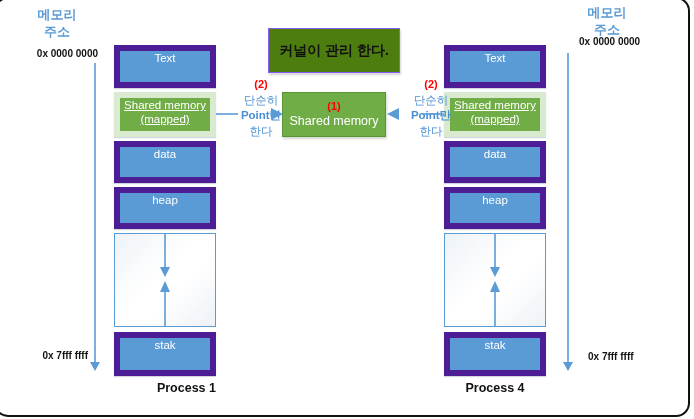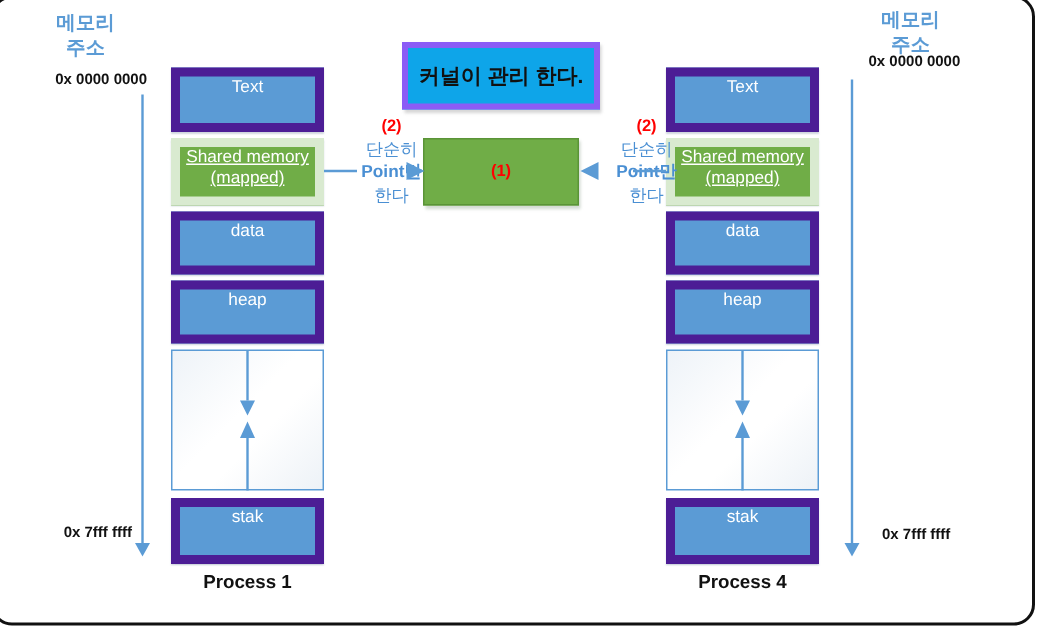--- a/index.html
+++ b/index.html
@@ -26,21 +26,21 @@
   .gapbox {
     position:absolute; width:102px;
     border:1.4px solid #5B9BD5;
     background:linear-gradient(135deg,#eef3f8 0%,#ffffff 45%,#ffffff 60%,#edf2f7 100%);
   }
   .axis-title { color:#5B9BD5; font-size:13px; line-height:17px; text-align:center; }
   .addr { color:#111; font-size:10px; font-weight:bold; white-space:nowrap; }
   .proc-label { color:#111; font-size:12.5px; font-weight:bold; text-align:center; width:102px; }
   .title-box {
     position:absolute; left:268px; top:28px; width:132px; height:45px;
-    background:#0ea5e9; border:4px solid #8b5cf6;
+    background:#4d7c0f; border:1px solid #8b5cf6;
     display:flex; align-items:center; justify-content:center;
     font-size:14px; font-weight:bold; color:#111; box-shadow:1px 2px 2px rgba(150,150,150,.4);
   }
   .central-box {
     position:absolute; left:282px; top:92px; width:104px; height:45px;
     background:#70AD47; border:1px solid #5a9437;
     display:flex; flex-direction:column; align-items:center; justify-content:center;
     box-shadow:1px 2px 2px rgba(140,160,140,.4);
   }
   .central-box .num { color:#FF0000; font-size:11px; font-weight:bold; line-height:13px; }
@@ -79,21 +79,21 @@
   <div class="col-block blue" style="left:114px; top:141px; height:42px;">
       <span>data</span>
     </div>
   <div class="col-block blue" style="left:114px; top:187px; height:42px;">
       <span>heap</span>
     </div>
   <div class="gapbox" style="left:114px; top:233px; height:94px;"></div>
   <div class="col-block blue" style="left:114px; top:332px; height:44px;">
       <span>stak</span>
     </div>
-  <div class="abs proc-label" style="left:114px; top:381px;">Process 1</div>
+  <div class="abs proc-label" style="left:114px; top:381px;text-align:right;">Process 1</div>
 </div>
 
 <div>
   <div class="col-block blue" style="left:444px; top:45px;  height:43px;">
       <span>Text</span>
     </div>
   <div class="col-block green" style="left:444px; top:92px;  height:45px;">
       <span style="width:90px;">Shared memory (mapped)</span>
     </div>
   <div class="col-block blue" style="left:444px; top:141px; height:42px;">
@@ -108,20 +108,21 @@
     </div>
   <div class="abs proc-label" style="left:444px; top:381px;">Process 4</div>
 </div>
 
 <div class="title-box">
   <span>커널이 관리 한다.</span>
 </div>
 
 <div class="central-box">
   <div class="num">(1)</div>
+  <div class="lbl">Shared memory</div>
 </div>
 
 <div class="pointer-note" style="left:232px; top:77px;">
   <div class="num">(2)</div>
   <div>단순히</div>
   <div class="pt">Point만</div>
   <div>한다</div>
 </div>
 <div class="pointer-note" style="left:402px; top:77px;">
   <div class="num">(2)</div>

